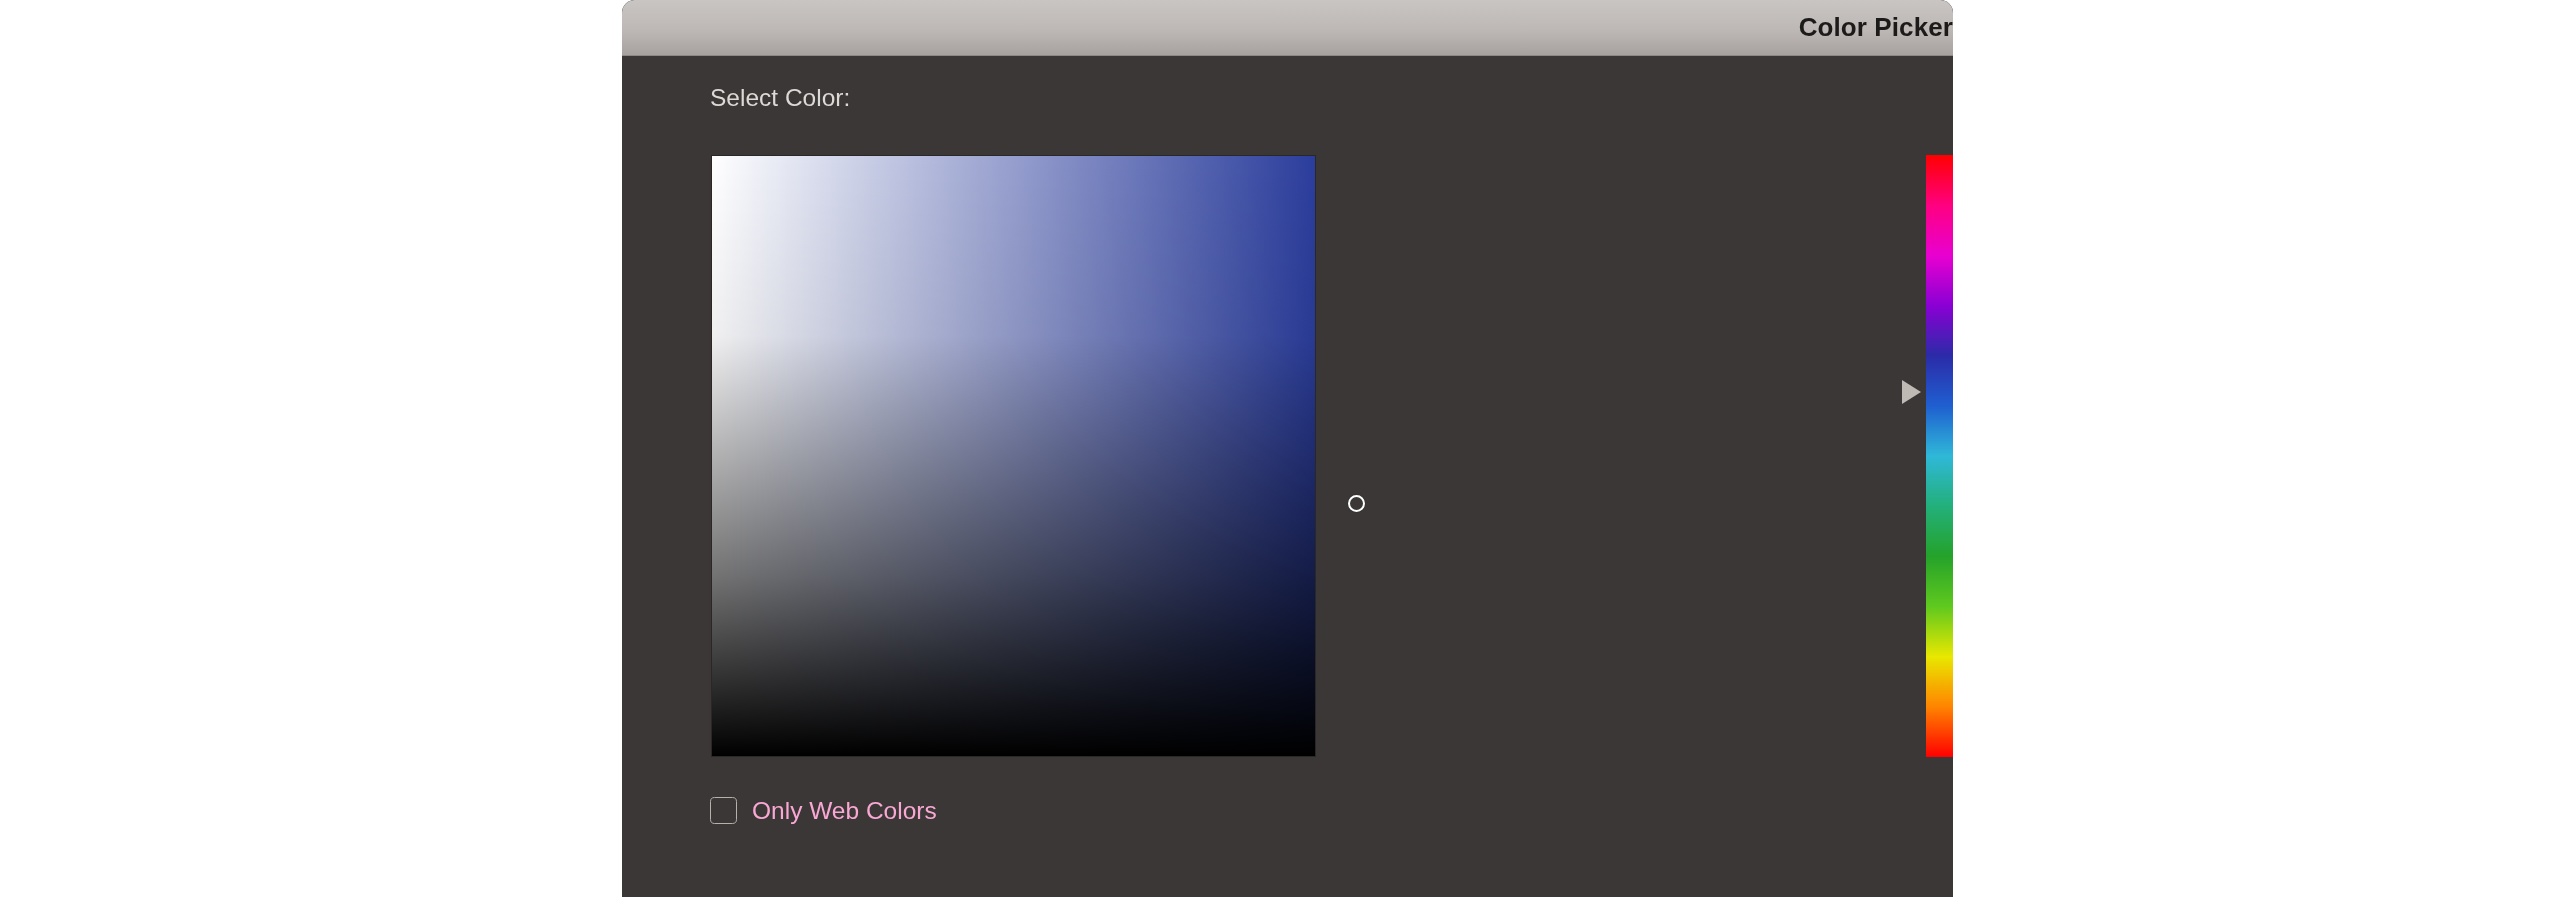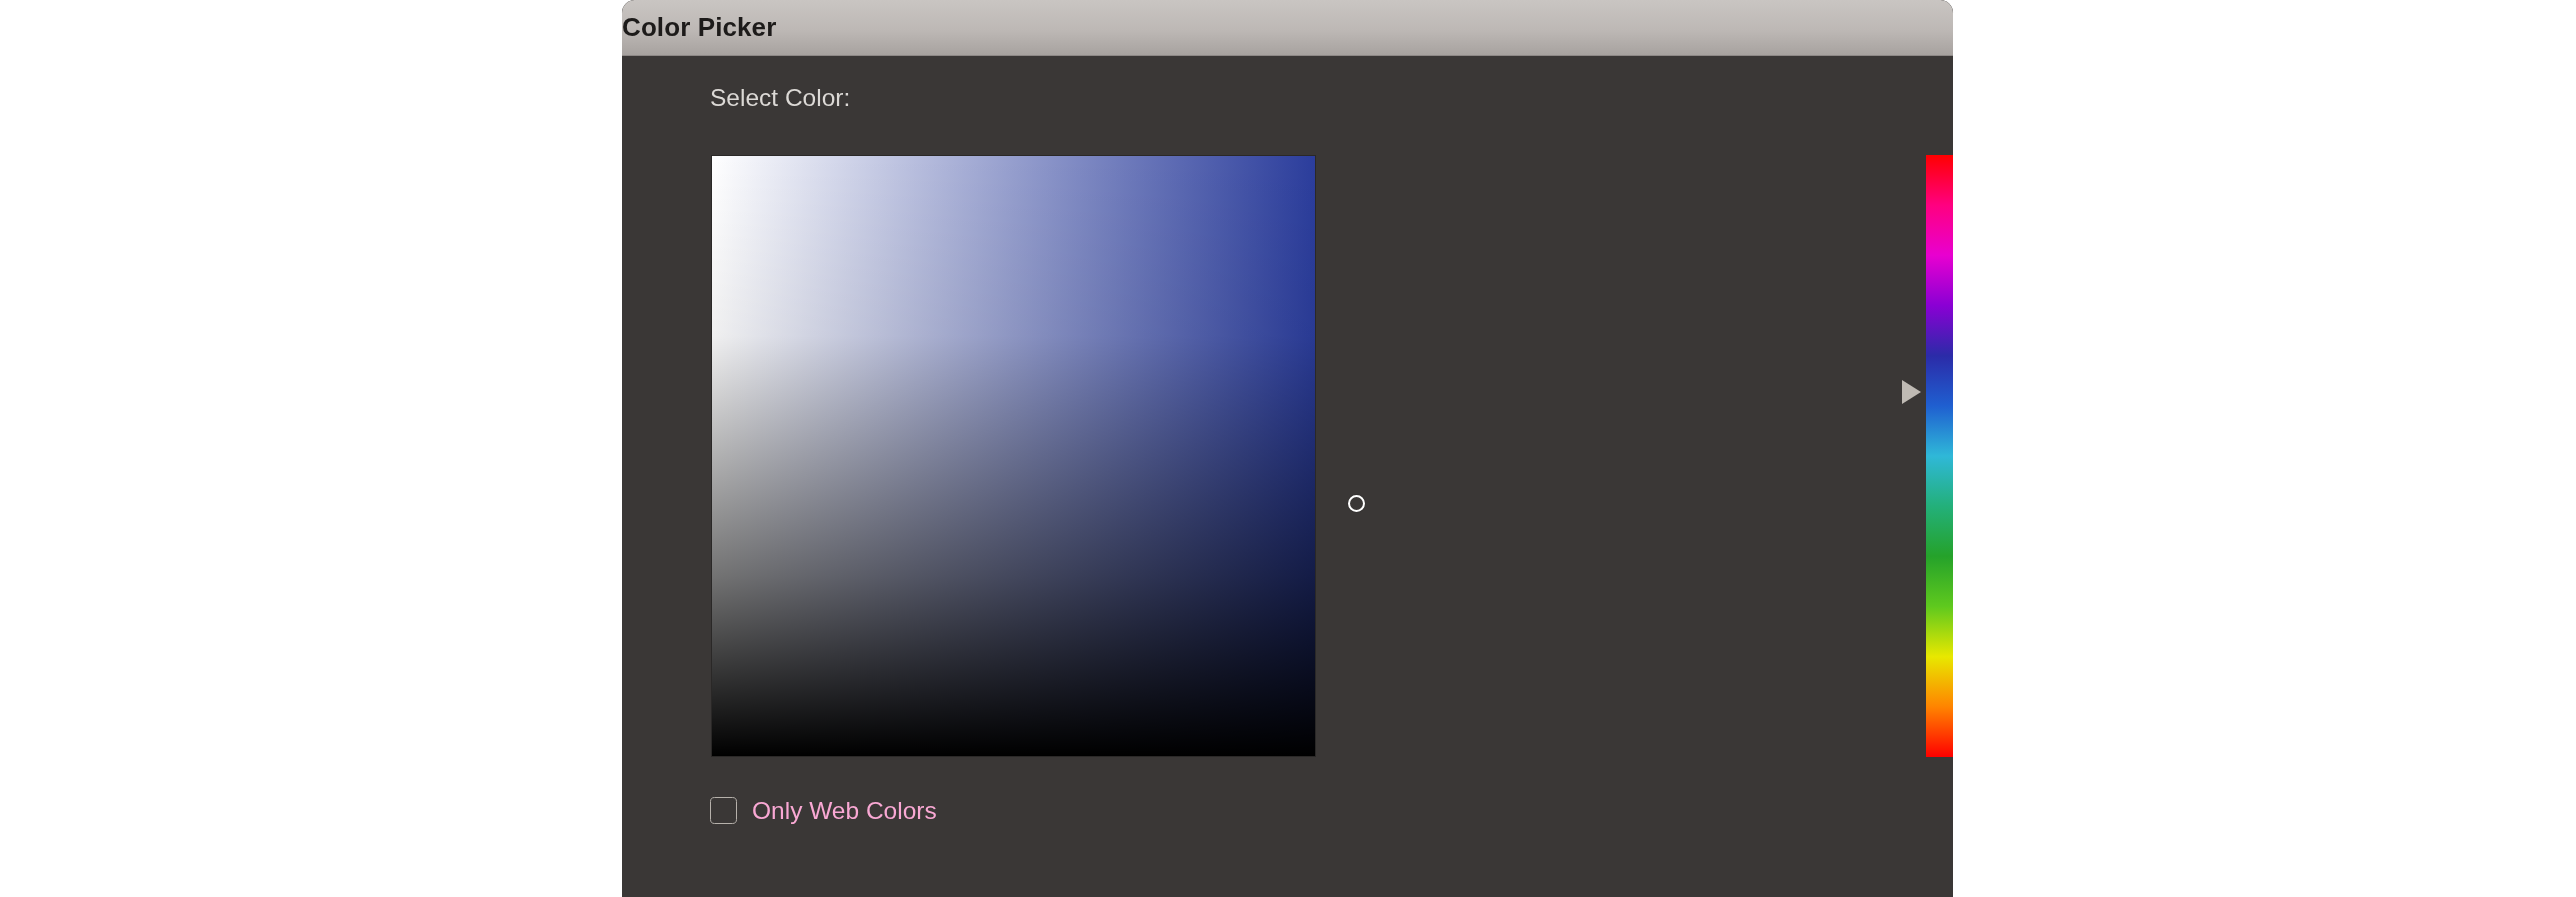--- a/index.html
+++ b/index.html
@@ -36,21 +36,21 @@
     background: linear-gradient(to bottom, #c9c5c2 0%, #bdb8b5 55%, #a7a29f 100%);
     border-radius: 12.5px 12.5px 0 0;
     border-bottom: 0.6px solid #8d8886;
     box-sizing: border-box;
   }
   #title-text {
     position: absolute;
     left: 0; top: 0;
     width: 100%;
     line-height: 55px;
-    text-align: left;
+    text-align: right;
     font-size: 26px;
     font-weight: bold;
     color: #1d1b1a;
     letter-spacing: 0.1px;
   }
 
   
   #select-color-label {
     position: absolute;
     left: 88px;

